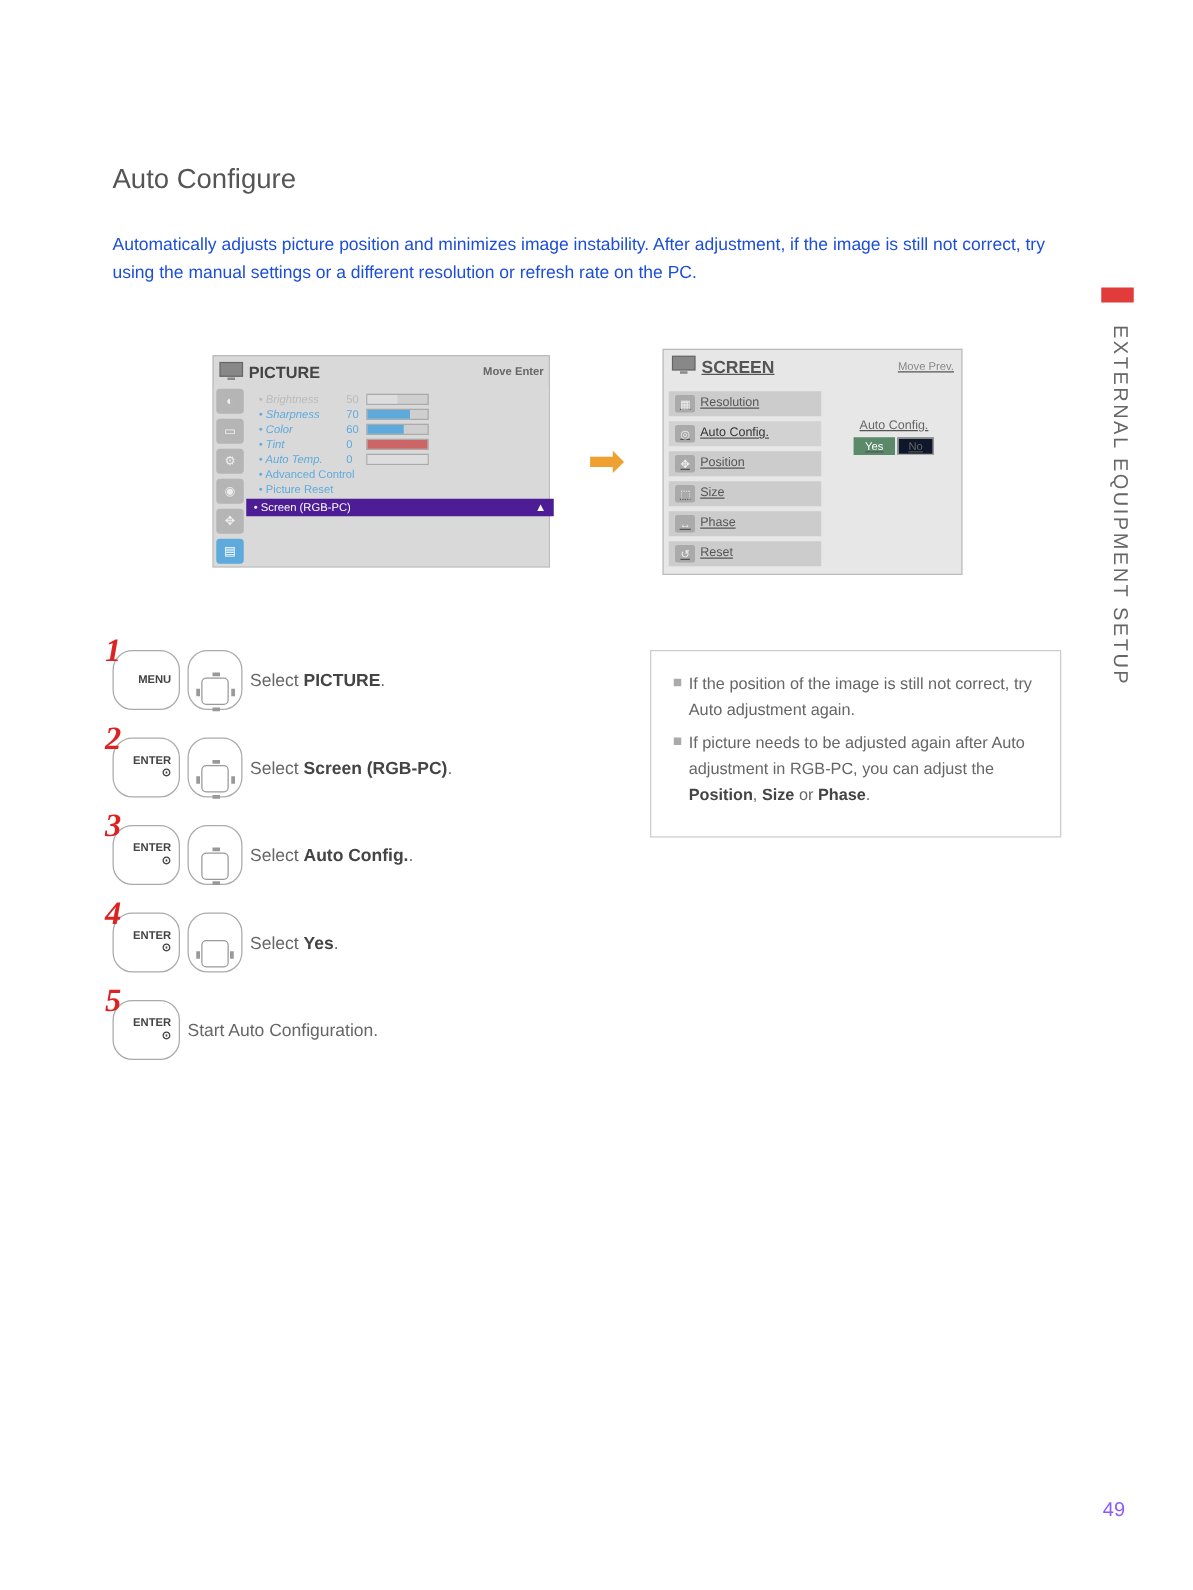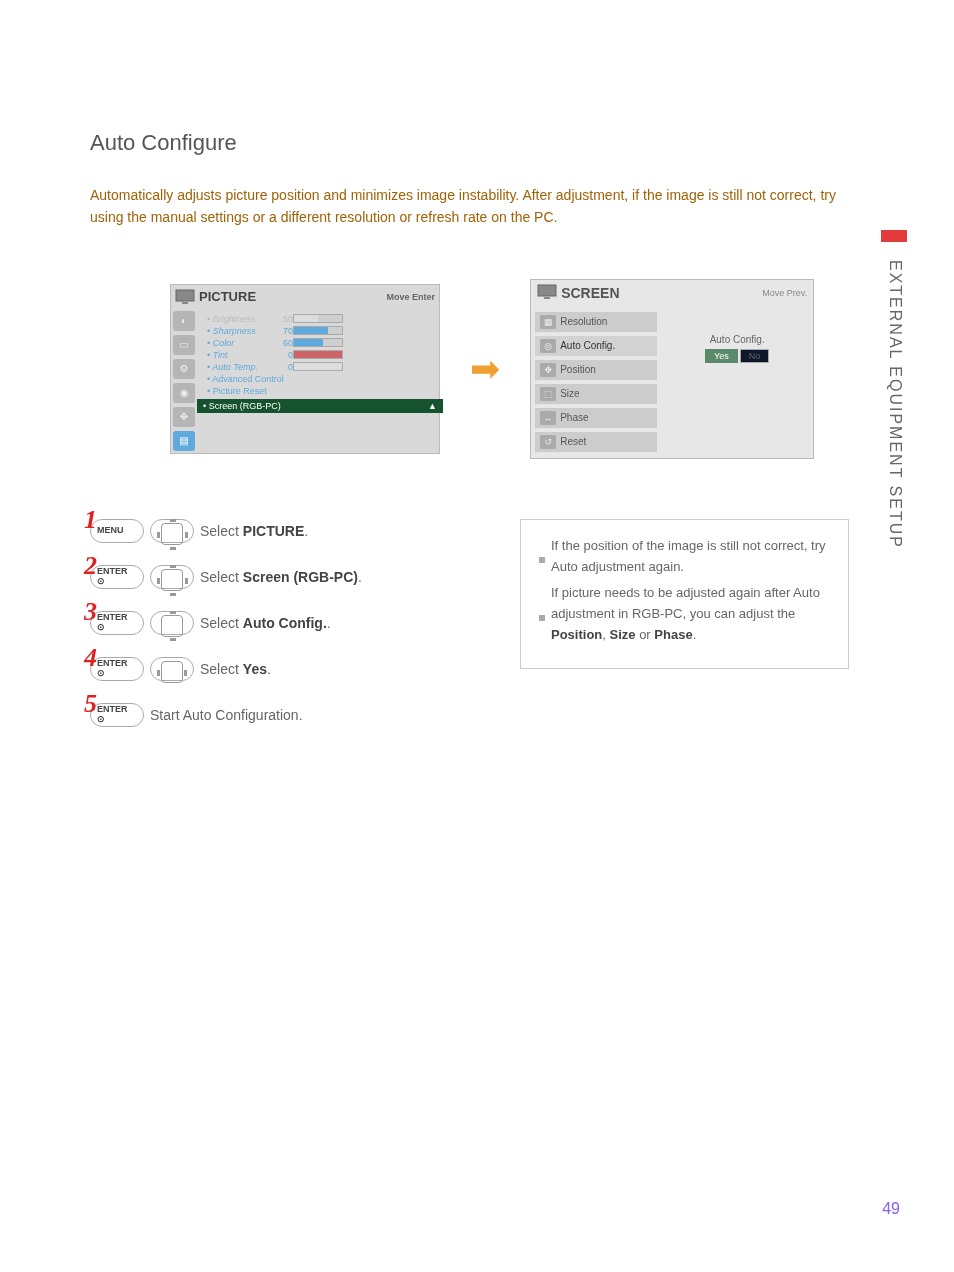--- a/index.html
+++ b/index.html
@@ -14,21 +14,21 @@
   .page { padding: 130px 105px 0 90px; }
   h2.title {
     font-size: 22px;
     font-weight: 400;
     color: #555;
     margin-bottom: 28px;
   }
   .intro {
     font-size: 14px;
     line-height: 1.6;
-    color: #a16207;
+    color: #1d4ed8;
     margin-bottom: 50px;
   }
   .sidebar-label {
     position: absolute;
     right: 50px;
     top: 260px;
     writing-mode: vertical-rl;
     font-size: 16px;
     letter-spacing: 2px;
     color: #666;
@@ -87,41 +87,42 @@
     background: #b5b5b5;
     border-radius: 3px;
     display: flex; align-items: center; justify-content: center;
     font-size: 10px; color: #eee;
   }
   .side-icon.active { background: #5faadc; color: #fff; }
   .picture-list { flex: 1; padding: 4px 6px 6px 10px; }
   .pic-row { display: flex; align-items: center; padding: 1px 0; color: #5faadc; font-size: 9px; }
   .pic-row.dim { color: #bbb; }
   .pic-row .label { width: 70px; font-style: italic; }
-  .pic-row .val { width: 16px; text-align: right; }
+  .pic-row .val { width: 16px; }
   .bar { flex: 0 0 50px; height: 9px; background: #cfcfcf; border: 1px solid #aaa; position: relative; }
   .bar .fill { position: absolute; left: 0; top: 0; bottom: 0; background: #5faadc; }
   .bar .fill.red { background: #cc6666; }
   .bar .fill.grey { background: #ddd; }
   .pic-row.sub { color: #5faadc; }
   .screen-row {
-    background: #14532d;
+    background: #4c1d95;
     color: #fff;
     padding: 2px 6px;
     font-size: 9px;
     display: flex;
     justify-content: space-between;
     margin: 2px -10px -6px -10px;
   }
   
   .screen-menu {
-    width: 284px;
+    width: 240px;
     background: #e7e7e7;
     border: 1px solid #bbb;
     font-size: 11px;
+    text-decoration: underline;
   }
   .screen-header {
     display: flex; align-items: center;
     padding: 4px 6px;
     font-weight: bold;
     color: #555;
   }
   .screen-header .title-text { font-size: 14px; flex: 1; }
   .screen-header .hint { font-size: 9px; color: #888; font-weight: normal; margin-left: 16px; }
   .screen-body { display: flex; }
@@ -179,24 +180,24 @@
     font-style: italic;
     font-weight: bold;
     font-family: Georgia, serif;
   }
   .pill {
     border: 1px solid #aaa;
     border-radius: 16px;
     padding: 3px 6px;
     margin-right: 6px;
     display: inline-flex;
-    align-items: flex-start;
+    align-items: flex-end;
     justify-content: center;
     min-width: 54px;
-    height: 24px;
+    height: 48px;
   }
   .pill.small-label {
     font-size: 9px;
     font-weight: bold;
     flex-direction: column;
     line-height: 1;
     color: #444;
   }
   .pill .sub-dot { font-size: 9px; margin-top: 1px; }
   .pill.nav {
@@ -223,21 +224,21 @@
   .step-text b { color: #444; }
   
   .notes-box {
     flex: 1;
     border: 1px solid #ccc;
     padding: 16px 18px;
     color: #666;
     font-size: 13px;
     line-height: 1.6;
   }
-  .notes-box .bullet { display: flex; gap: 6px; margin-bottom: 6px; align-items: center; }
+  .notes-box .bullet { display: flex; gap: 6px; margin-bottom: 6px; }
   .notes-box .sq { width: 6px; height: 6px; background: #aaa; margin-top: 6px; flex: 0 0 auto; }
   .notes-box b { color: #444; }
   .page-num {
     position: absolute;
     right: 54px;
     bottom: 54px;
     font-size: 16px;
     color: #8b5cf6;
   }
 </style>

